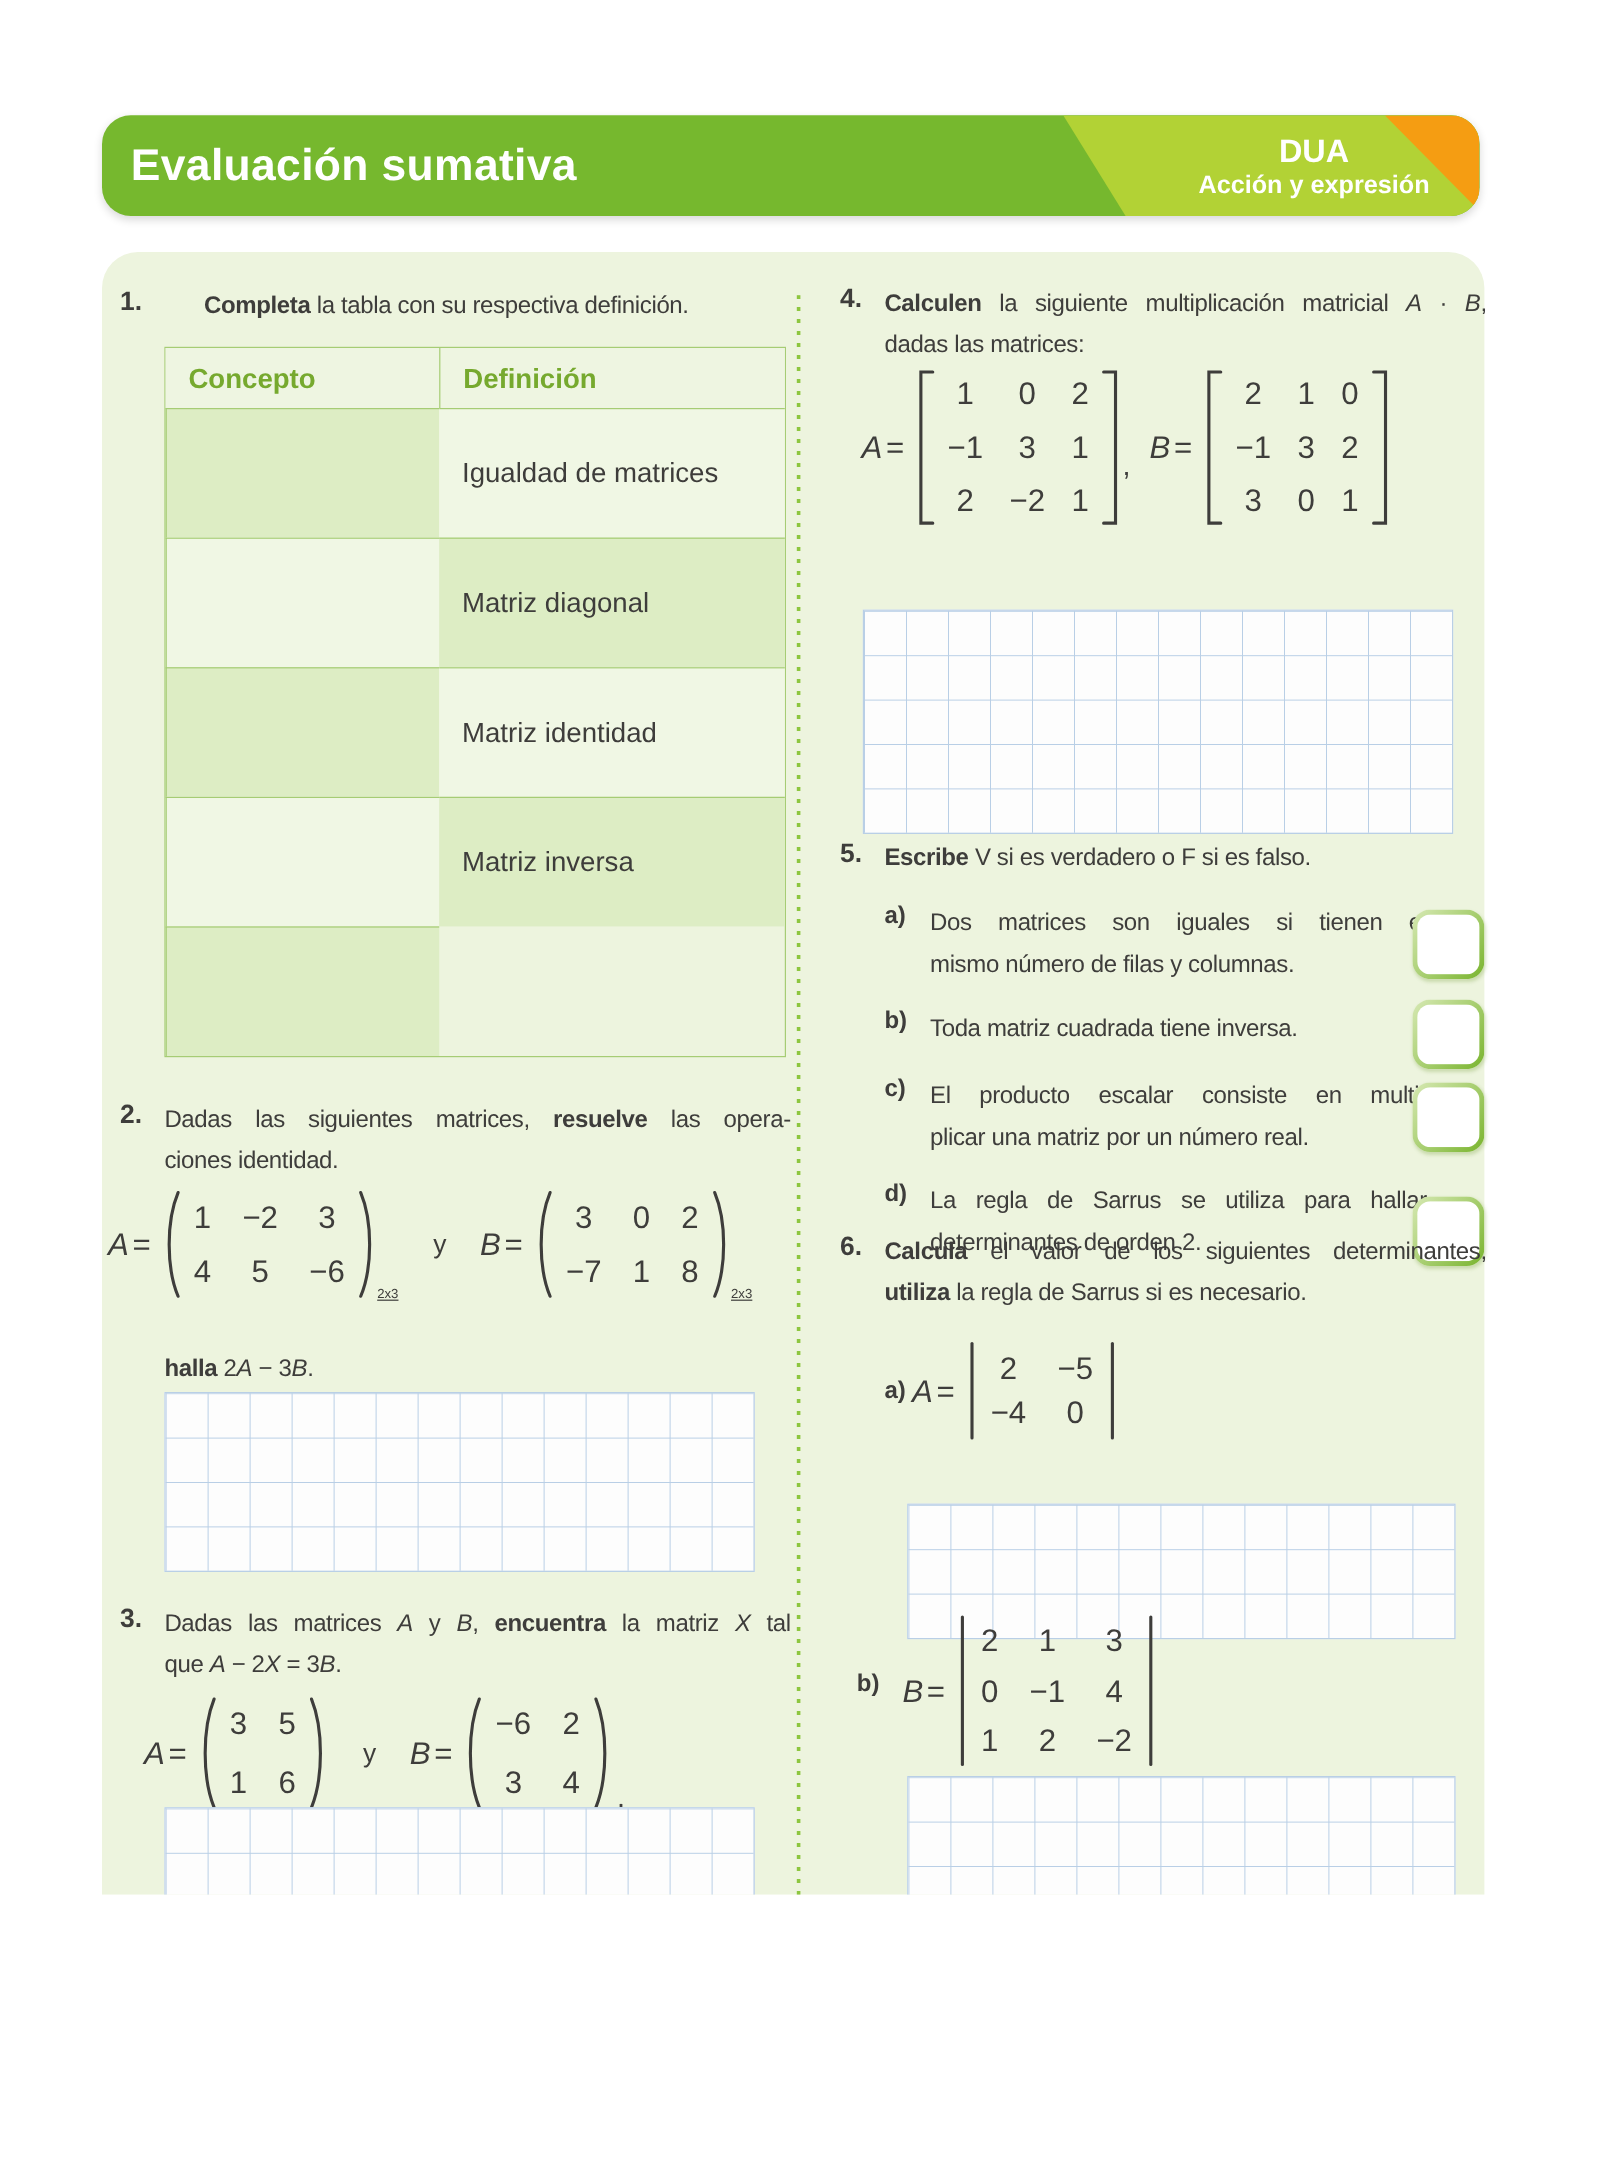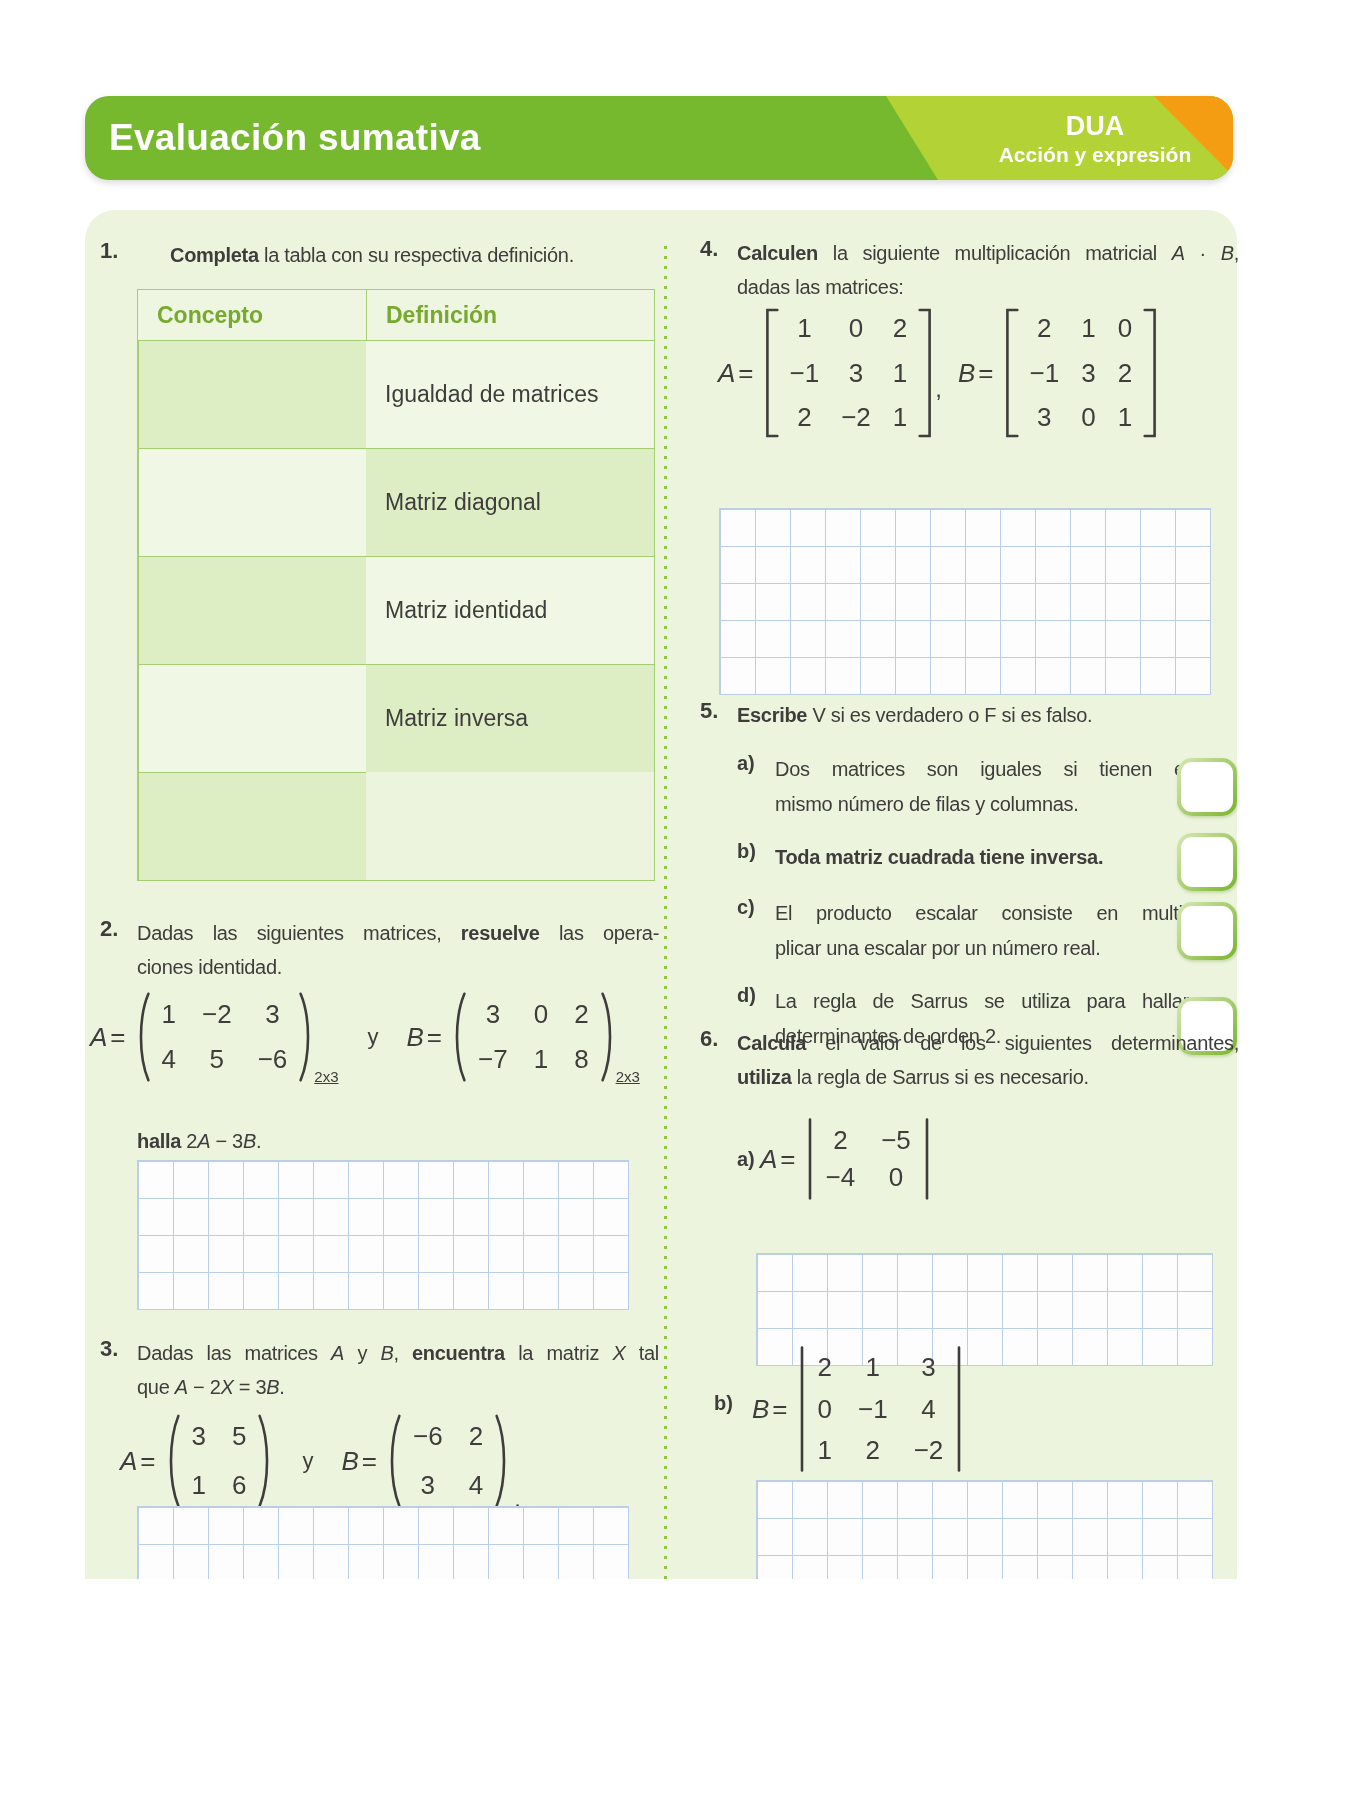--- a/index.html
+++ b/index.html
@@ -50,21 +50,21 @@
                           linear-gradient(to bottom,#b9cfe6 1px,transparent 1px);
          background-size:35px 37px;}
 
   
   .mrow{position:absolute;display:flex;align-items:center;}
   .matrix{display:inline-flex;align-items:center;}
   .mname{font-style:italic;font-size:26px;}
   .meq{font-size:26px;margin:0 8px 0 3px;}
   .mcells{display:grid;align-content:space-between;padding:7px 10px;box-sizing:border-box;}
   .mval{font-size:26px;text-align:center;align-self:center;}
-  .msub{font-size:15px;align-self:flex-end;transform:translate(-1px,3px);text-decoration:underline;}
+  .msub{font-size:11px;align-self:flex-end;transform:translate(-1px,3px);text-decoration:underline;}
   .mpost{font-size:24px;}
   .mpost.pb{align-self:flex-end;transform:translate(3px,5px);}
   .mpost.pm{align-self:center;transform:translateY(16px);}
   .msep{font-size:22px;margin:0 28px;}
   .mgap{margin-left:16px;}
   .br{flex:none;}
 
   
   .abox{position:absolute;width:52px;height:50px;border-radius:15px;border:4px solid transparent;
         background:linear-gradient(#fff,#fff) padding-box,
@@ -269,29 +269,29 @@
     </div>
 
   <div class="itemlabel" style="left:737px;top:752px;">a)</div>
   <div class="para para5" style="left:775px;top:752px;width:414px;">
       <div class="tline j"><span>Dos matrices son iguales si tienen el</span></div>
       <div class="tline"><span>mismo número de filas y columnas.</span></div>
     </div>
   <div class="abox" style="left:1177px;top:758px;"></div>
 
   <div class="itemlabel" style="left:737px;top:840px;">b)</div>
-  <div class="para para5" style="left:775px;top:840px;width:414px;font-weight:bold;">
+  <div class="para para5" style="left:775px;top:840px;width:414px;">
       <div class="tline"><span>Toda matriz cuadrada tiene inversa.</span></div>
     </div>
   <div class="abox" style="left:1177px;top:833px;"></div>
 
   <div class="itemlabel" style="left:737px;top:896px;">c)</div>
   <div class="para para5" style="left:775px;top:896px;width:414px;">
       <div class="tline j"><span>El producto escalar consiste en multi-</span></div>
-      <div class="tline"><span>plicar una escalar por un número real.</span></div>
+      <div class="tline"><span>plicar una matriz por un número real.</span></div>
     </div>
   <div class="abox" style="left:1177px;top:902px;"></div>
 
   <div class="itemlabel" style="left:737px;top:984px;">d)</div>
   <div class="para para5" style="left:775px;top:984px;width:414px;">
       <div class="tline j"><span>La regla de Sarrus se utiliza para hallar</span></div>
       <div class="tline"><span>determinantes de orden 2.</span></div>
     </div>
   <div class="abox" style="left:1177px;top:997px;"></div>
 

